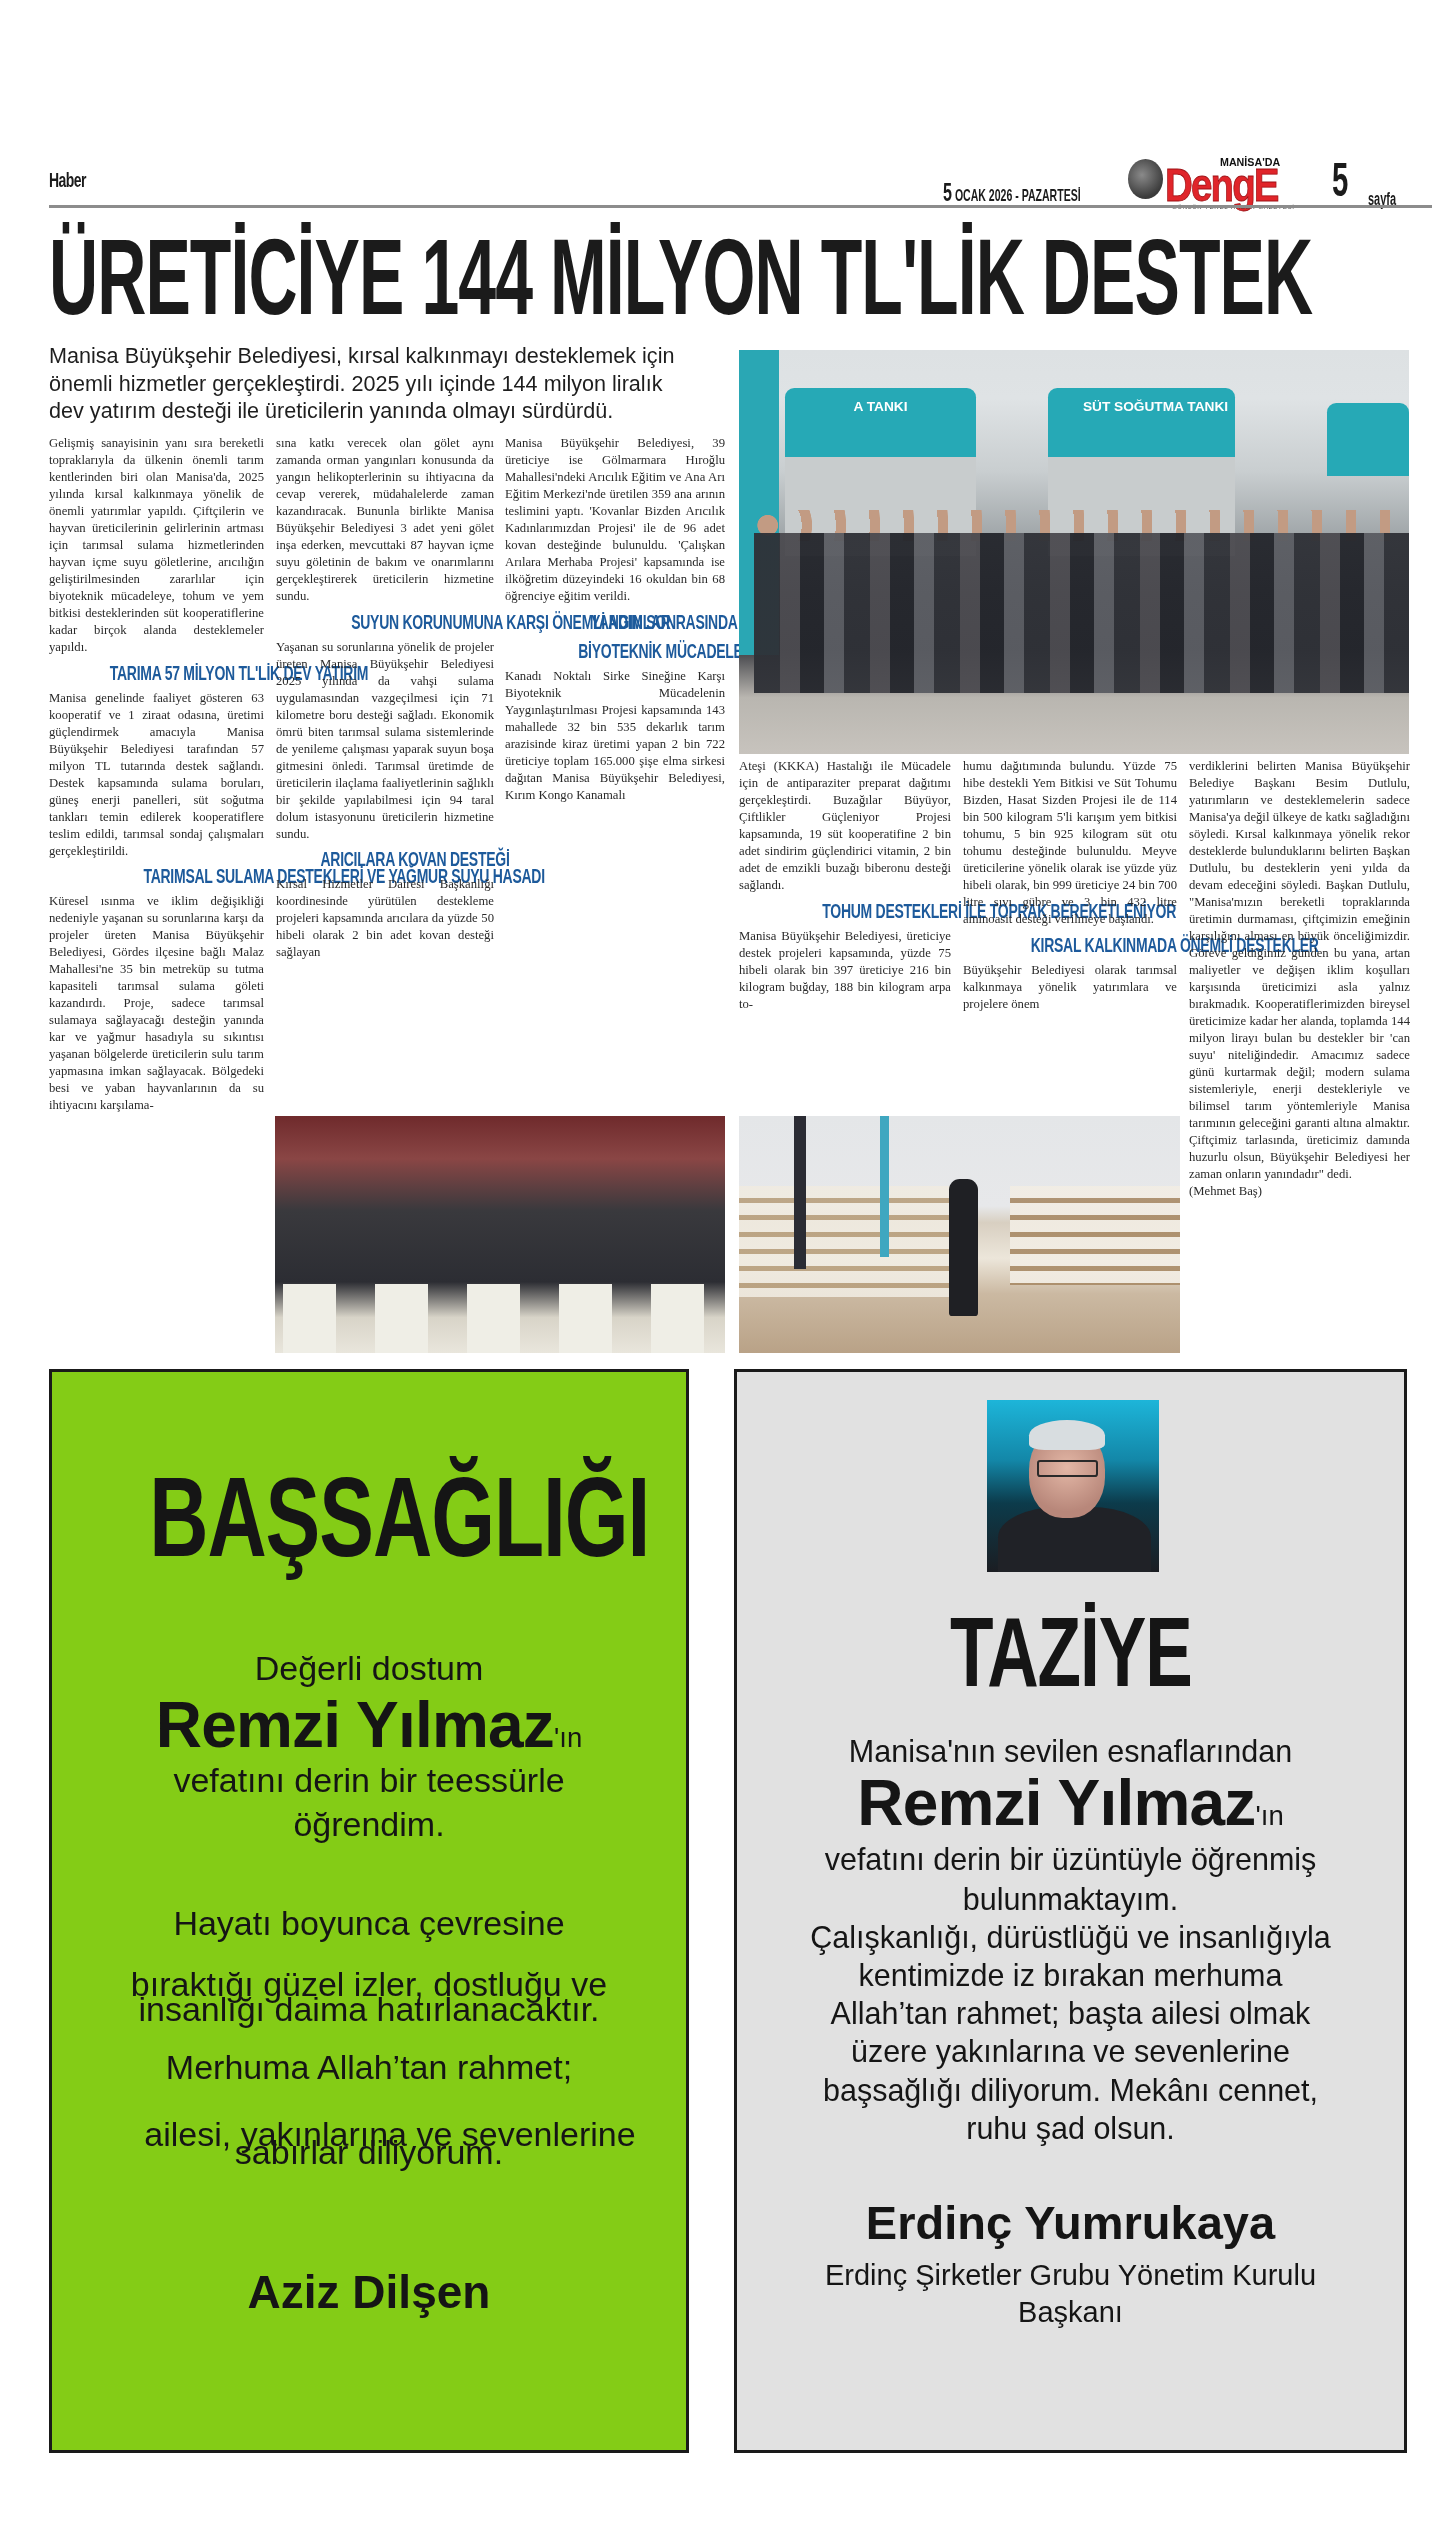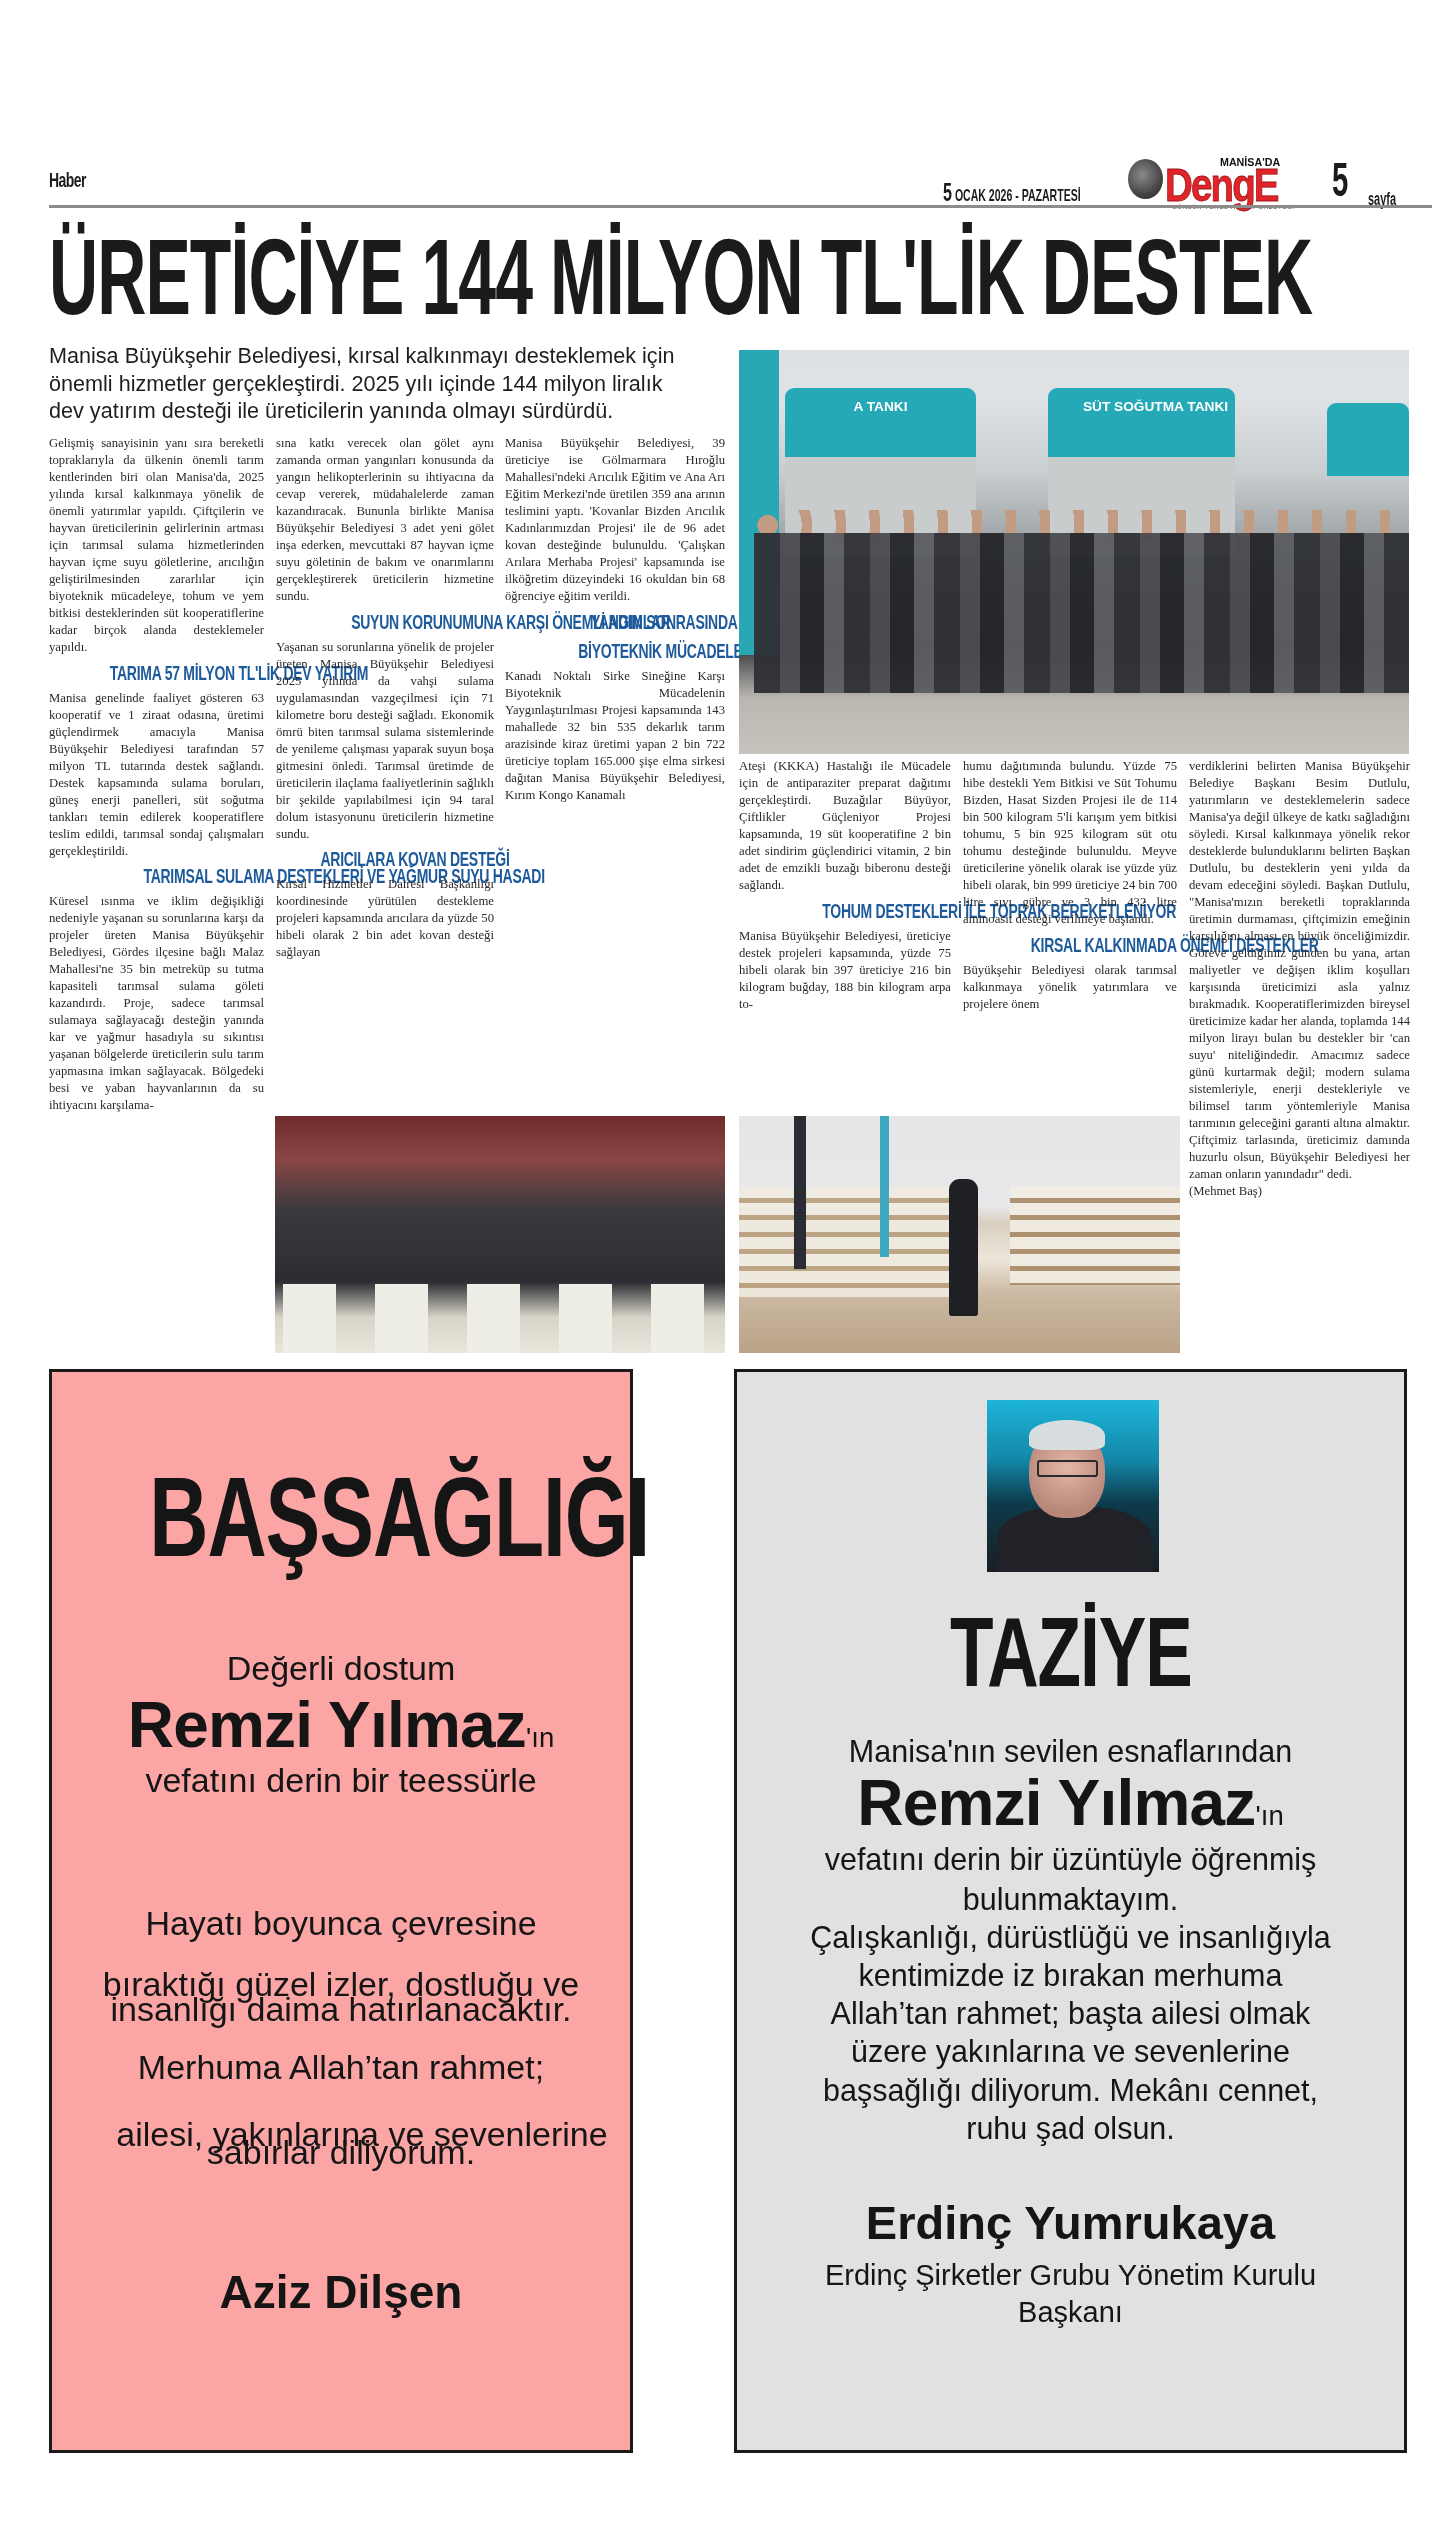--- a/index.html
+++ b/index.html
@@ -37,21 +37,21 @@
   .photo-bl{left:275px;top:1116px;width:450px;height:237px;background:linear-gradient(180deg,#6f2a2c 0%,#8a4645 18%,#39393d 40%,#2c2d33 70%,#d8d4c8 85%,#e9e6dc 100%);}
   .photo-bl .bags{position:absolute;left:7.6px;bottom:0;width:435px;height:69px;background:repeating-linear-gradient(90deg,#efeee6 0 53px,transparent 53px 92px);}
   .photo-bm{left:739px;top:1116px;width:441px;height:237px;background:linear-gradient(180deg,#e4e6e8 0%,#e7e8ea 38%,#d8cfc1 45%,#ece6da 60%,#cbb9a2 75%,#b9a287 100%);}
   .photo-bm .pipes1{position:absolute;left:0;top:70px;width:214px;height:111px;background:repeating-linear-gradient(180deg,#f0ebe1 0 12.2px,#b89f7d 12.2px 17px);opacity:.9;}
   .photo-bm .pipes2{position:absolute;left:271px;top:70px;width:170px;height:99px;background:repeating-linear-gradient(180deg,#f2ede4 0 12.2px,#a88a66 12.2px 17px);opacity:.9;}
   .photo-bm .man{position:absolute;left:210px;top:63px;width:29px;height:137px;background:#1f2024;border-radius:10.7px 10.7px 3.1px 3.1px;}
   .photo-bm .flag1{position:absolute;left:55px;top:0;width:12.2px;height:153px;background:#2b2c34;}
   .photo-bm .flag2{position:absolute;left:141px;top:0;width:9.2px;height:141px;background:#3fa7c0;}
   
   .ad{box-sizing:border-box;border:3.8px solid #1a1a1a;text-align:center;font-family:"Liberation Sans",sans-serif;color:#151515;}
-  .ad-left{left:49px;top:1369px;width:584px;height:1084px;background:#fca5a5;}
+  .ad-left{left:49px;top:1369px;width:640px;height:1084px;background:#84cc16;}
   .ad-right{left:734px;top:1369px;width:673px;height:1084px;background:#e1e1e1;}
   .ad-title{position:absolute;left:0;width:100%;font-weight:900;letter-spacing:-1.5px;}
   .ad-title span{display:inline-block;transform:scaleX(.72);}
   .ad-text{position:absolute;left:0;width:100%;font-size:34px;line-height:41px;}
   .ad-name{font-weight:bold;font-size:64px;letter-spacing:-0.8px;}
   .ad-name small{font-weight:normal;font-size:27.5px;letter-spacing:0;}
   .portrait{position:absolute;left:250px;top:27.5px;width:172px;height:172px;background:linear-gradient(180deg,#1db5d9 0%,#1387a8 35%,#0c3b4b 60%,#1b1d22 100%);overflow:hidden;}
   .portrait .face{position:absolute;left:42px;top:26px;width:76px;height:92px;border-radius:48% 48% 44% 44%;background:radial-gradient(circle at 50% 45%,#e3b7a6,#b8877a 70%);}
   .portrait .hair{position:absolute;left:42px;top:20px;width:76px;height:30.5px;border-radius:50% 50% 20% 20%;background:#d8dde0;}
   .portrait .glasses{position:absolute;left:50px;top:60px;width:61px;height:17px;border:2.3px solid #2a2a2a;border-radius:3.1px;box-sizing:border-box;}
@@ -135,20 +135,21 @@
   <div class="flag1"></div>
   <div class="flag2"></div>
   <div class="man"></div>
 </div>
 
 <div class="abs ad ad-left">
   <div class="ad-title" style="top:84px;font-size:114px;line-height:122px;"><span>BAŞSAĞLIĞI</span></div>
   <div class="ad-text" style="top:276px;">Değerli dostum</div>
   <div class="ad-text ad-name" style="top:319px;line-height:69px;"><span>Remzi Yılmaz</span><small>'ın</small></div>
   <div class="ad-text" style="top:388px;">vefatını derin bir teessürle</div>
+  <div class="ad-text" style="top:432px;">öğrendim.</div>
   <div class="ad-text" style="top:531px;">Hayatı boyunca çevresine</div>
   <div class="ad-text" style="top:592px;">bıraktığı güzel izler, dostluğu ve</div>
   <div class="ad-text" style="top:617px;">insanlığı daima hatırlanacaktır.</div>
   <div class="ad-text" style="top:675px;">Merhuma Allah’tan rahmet;</div>
   <div class="ad-text" style="top:742px;padding-left:21px;">ailesi, yakınlarına ve sevenlerine</div>
   <div class="ad-text" style="top:760px;">sabırlar diliyorum.</div>
   <div class="ad-text" style="top:894px;font-weight:bold;font-size:46px;line-height:53px;">Aziz Dilşen</div>
 </div>
 
 <div class="abs ad ad-right">

